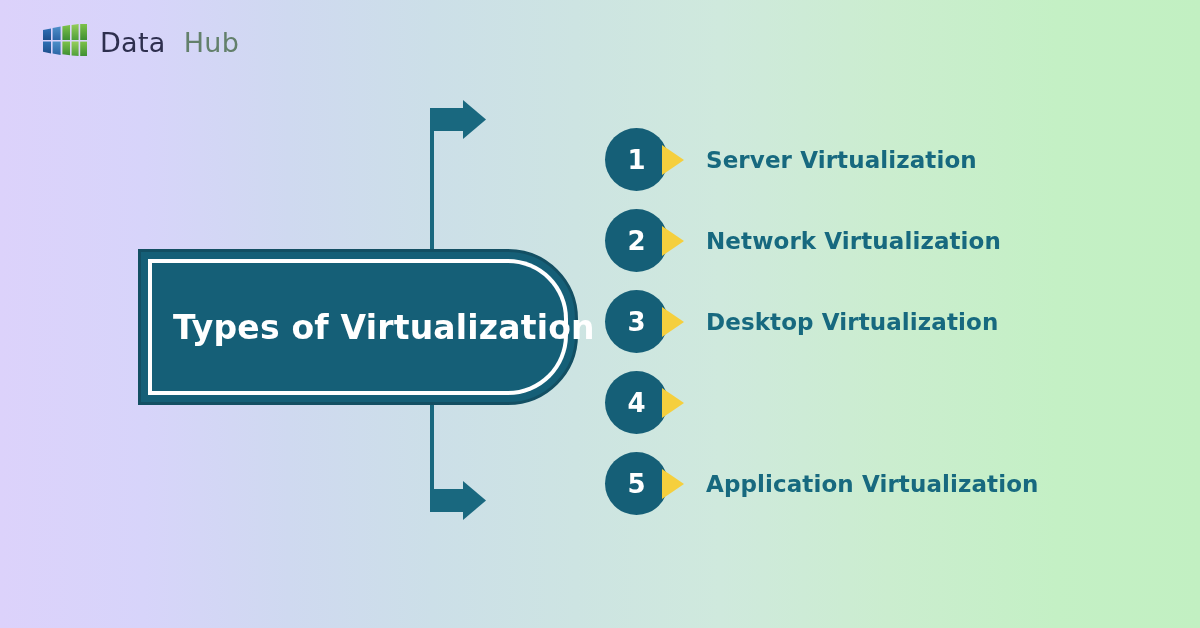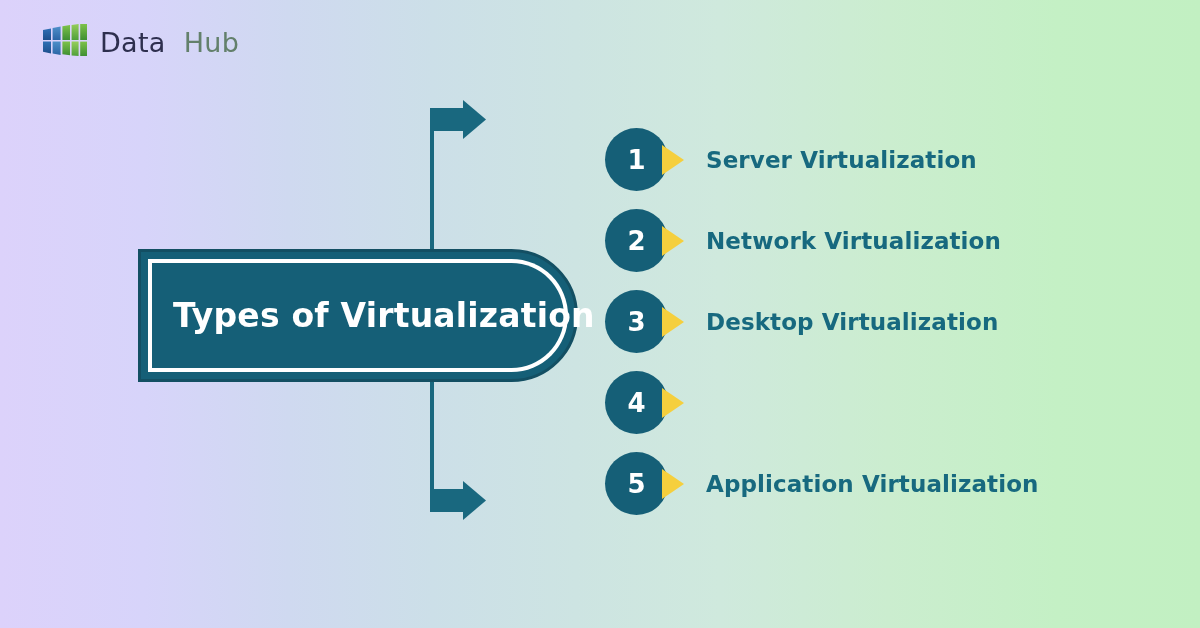--- a/index.html
+++ b/index.html
@@ -60,21 +60,21 @@
     left: 430px;
     top: 100px;
   }
 
   
   #title-pill {
     position: absolute;
     left: 138px;
     top: 249px;
     width: 440px;
-    height: 133px;
+    height: 156px;
     box-sizing: border-box;
     background: #155f77;
     border: 3px solid #134f63;
     border-radius: 0 70px 70px 0;
     display: flex;
     align-items: center;
     padding: 0 0 0 32px;
   }
   #title-pill::after {
     content: "";

